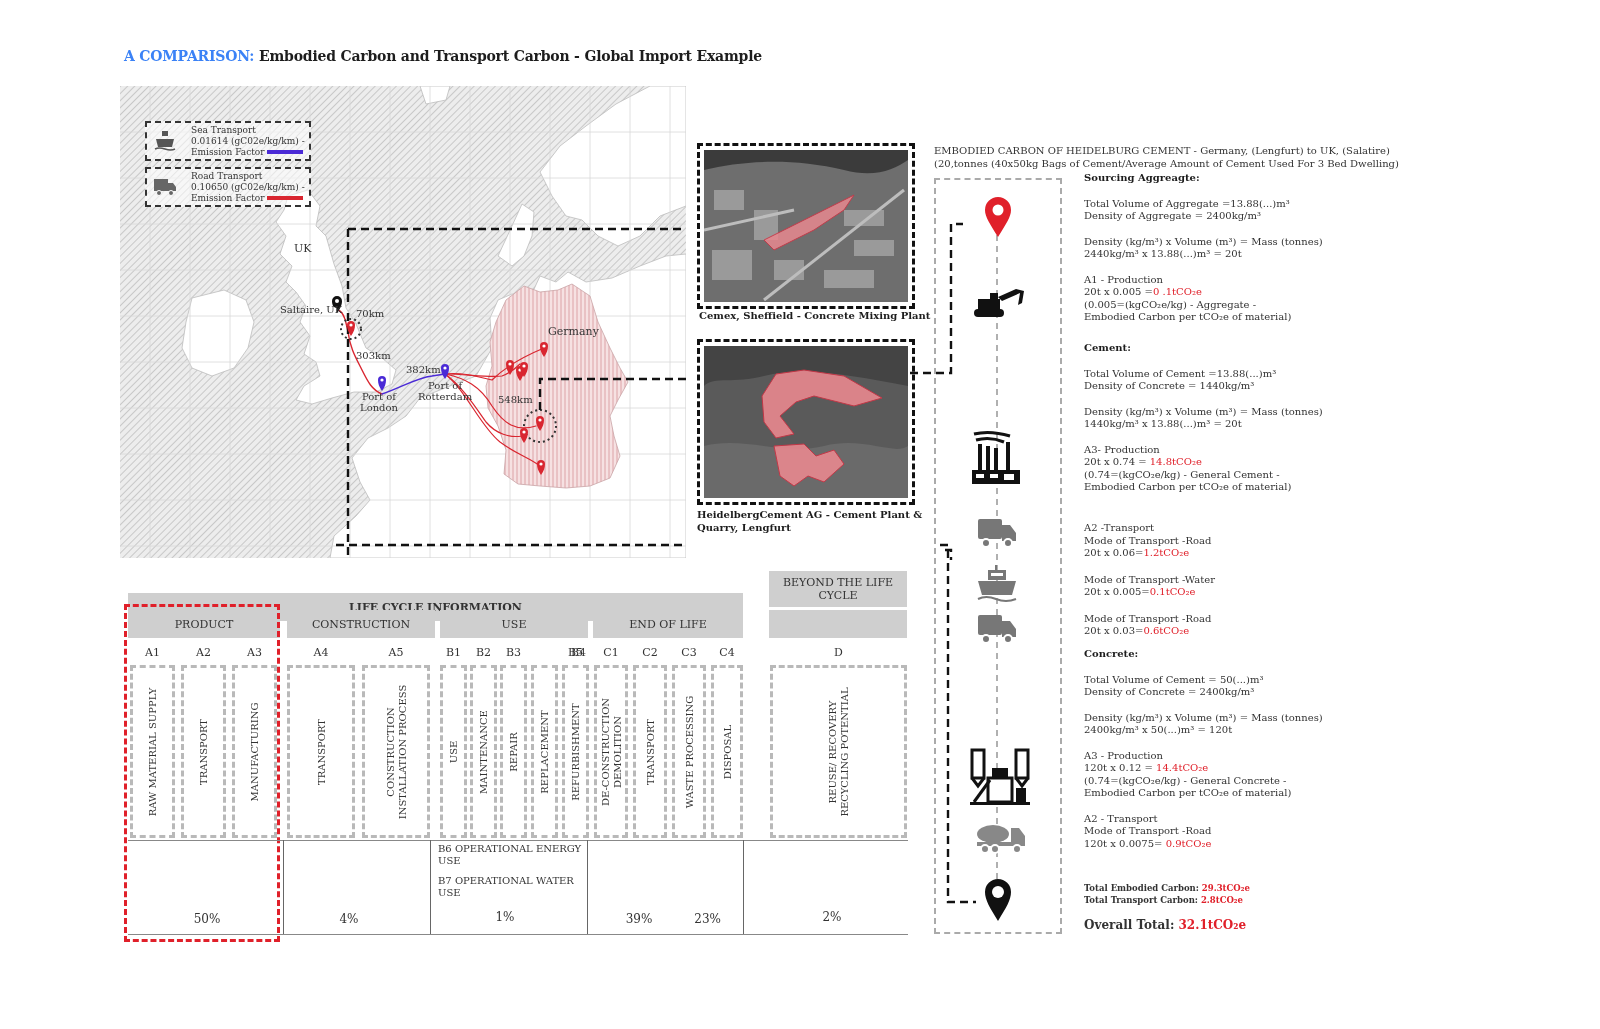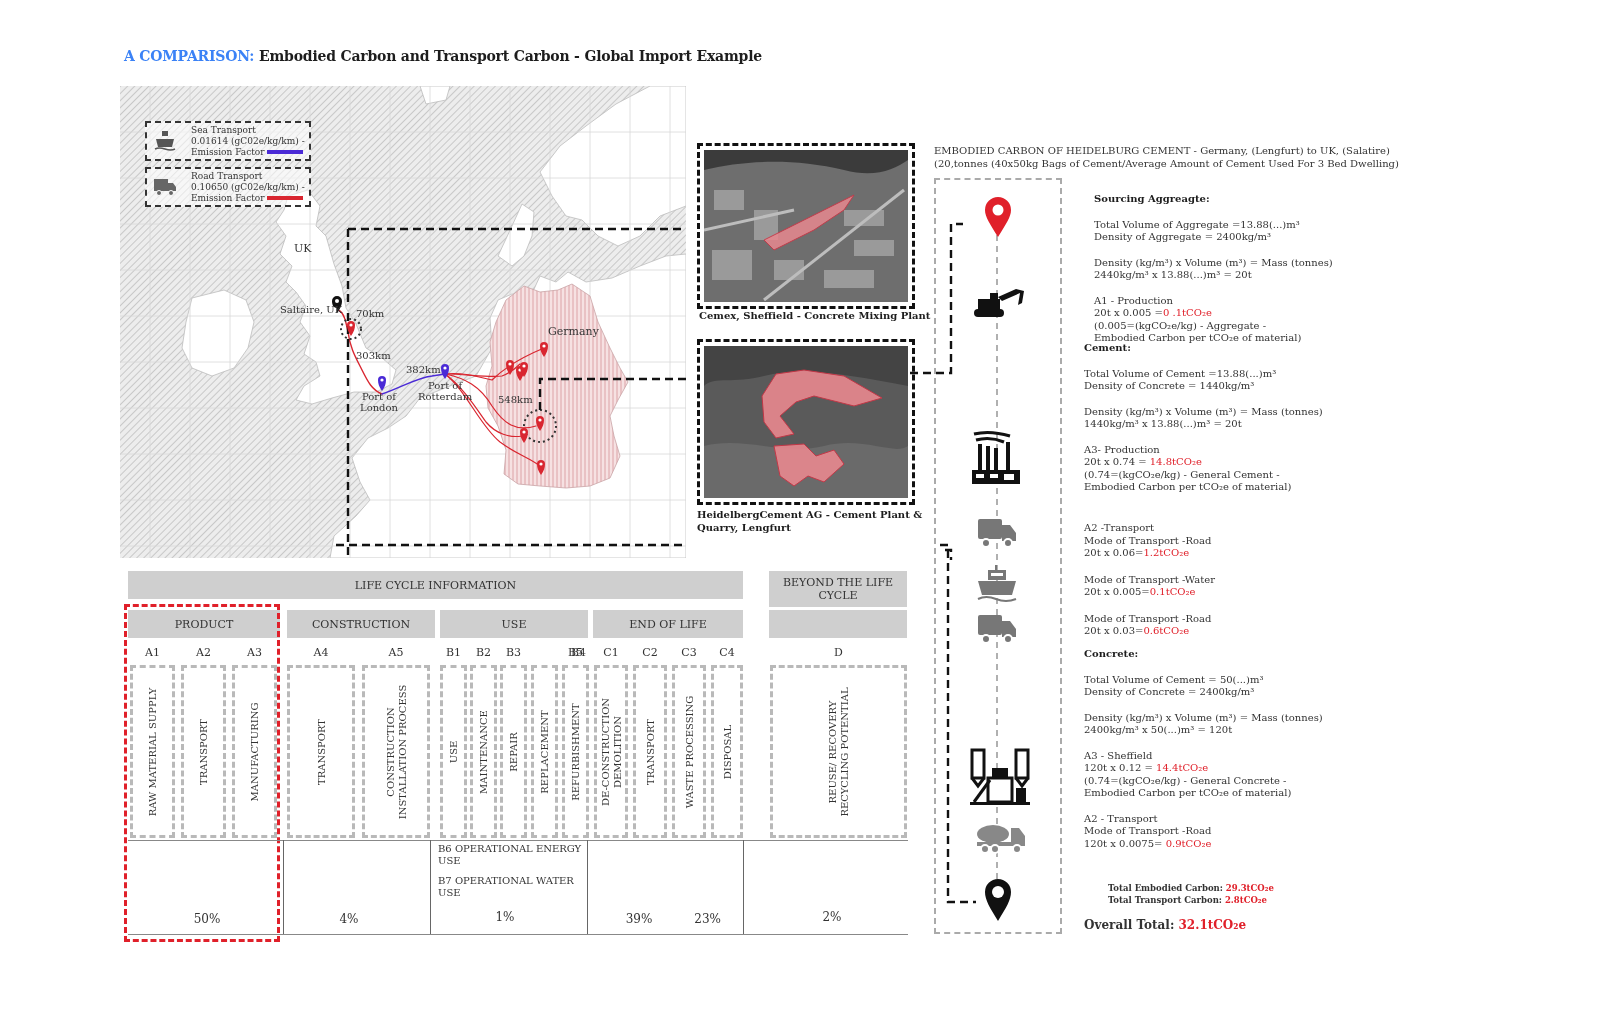--- a/index.html
+++ b/index.html
@@ -346,21 +346,21 @@
     <rect x="2" y="20" width="36" height="4" fill="#888"></rect>
   <circle cx="10" cy="27" r="4" fill="#888" stroke="#fff" stroke-width="2"></circle>
     <circle cx="20" cy="27" r="4" fill="#888" stroke="#fff" stroke-width="2"></circle>
     <circle cx="42" cy="27" r="4" fill="#888" stroke="#fff" stroke-width="2"></circle>
 </svg>
 <svg class="icon-abs" style="left:984px;top:878px;" width="28" height="44" viewBox="0 0 28 44">
   <path d="M14,43 C6,30 1,22 1,14 A13,13 0 0 1 27,14 C27,22 22,30 14,43 Z" fill="#111"></path>
     <circle cx="14" cy="14" r="6" fill="#fff"></circle>
 </svg>
 
-<div class="rp-text" style="top:193px;margin-left:10px;">
+<div class="rp-text" style="top:172px;">
   <div class="rp-head">Sourcing Aggreagte:</div>
   <div style="height:13px"></div>
   <div>Total Volume of Aggregate =13.88(...)m³</div>
   <div>Density of Aggregate = 2400kg/m³</div>
   <div style="height:13px"></div>
   <div>Density (kg/m³) x Volume (m³) = Mass (tonnes)</div>
   <div>2440kg/m³ x 13.88(...)m³ = 20t</div>
   <div style="height:13px"></div>
   <div>A1 - Production</div>
   <div><span>20t x 0.005 =</span><span class="red">0 .1tCO₂e</span></div>
@@ -397,39 +397,39 @@
 
 <div class="rp-text" style="top:648px;">
   <div class="rp-head">Concrete:</div>
   <div style="height:13px"></div>
   <div>Total Volume of Cement = 50(...)m³</div>
   <div>Density of Concrete = 2400kg/m³</div>
   <div style="height:13px"></div>
   <div>Density (kg/m³) x Volume (m³) = Mass (tonnes)</div>
   <div>2400kg/m³ x 50(...)m³ = 120t</div>
   <div style="height:13px"></div>
-  <div>A3 - Sheffield</div>
+  <div>A3 - Production</div>
   <div><span>120t x 0.12 = </span><span class="red">14.4tCO₂e</span></div>
   <div>(0.74=(kgCO₂e/kg) - General Concrete -</div>
   <div>Embodied Carbon per tCO₂e of material)</div>
   <div style="height:13px"></div>
   <div>A2 - Transport</div>
   <div>Mode of Transport -Road</div>
   <div><span>120t x 0.0075= </span><span class="red">0.9tCO₂e</span></div>
 </div>
 
-<div class="rp-text" style="top:882px;font-size:8.5px;line-height:12px;font-weight:bold;margin-left:24px;">
+<div class="rp-text" style="top:882px;font-size:8.5px;line-height:12px;font-weight:bold;">
   <div><span>Total Embodied Carbon: </span><span class="red">29.3tCO₂e</span></div>
   <div><span>Total Transport Carbon: </span><span class="red">2.8tCO₂e</span></div>
 </div>
 <div class="rp-text" style="top:919px;font-size:12px;font-weight:bold;">
   <span>Overall Total: </span><span class="red">32.1tCO₂e</span>
 </div>
 
-<div class="grey-bar" style="left:128px;top:571px;width:615px;height:28px;">LIFE CYCLE INFORMATION</div>
+<div class="grey-bar" style="left:128px;top:593px;width:615px;height:28px;font-weight:bold;">LIFE CYCLE INFORMATION</div>
 <div class="grey-bar" style="left:769px;top:571px;width:138px;height:36px;flex-direction:column;">
   <div>BEYOND THE LIFE</div>
   <div>CYCLE</div>
 </div>
 
 <div class="grey-bar" style="left:128px;top:610px;width:152px;height:28px;">PRODUCT</div>
 <div class="grey-bar" style="left:287px;top:610px;width:148px;height:28px;">CONSTRUCTION</div>
 <div class="grey-bar" style="left:440px;top:610px;width:148px;height:28px;">USE</div>
 <div class="grey-bar" style="left:593px;top:610px;width:150px;height:28px;">END OF LIFE</div>
 <div class="grey-bar" style="left:769px;top:610px;width:138px;height:28px;"></div>

